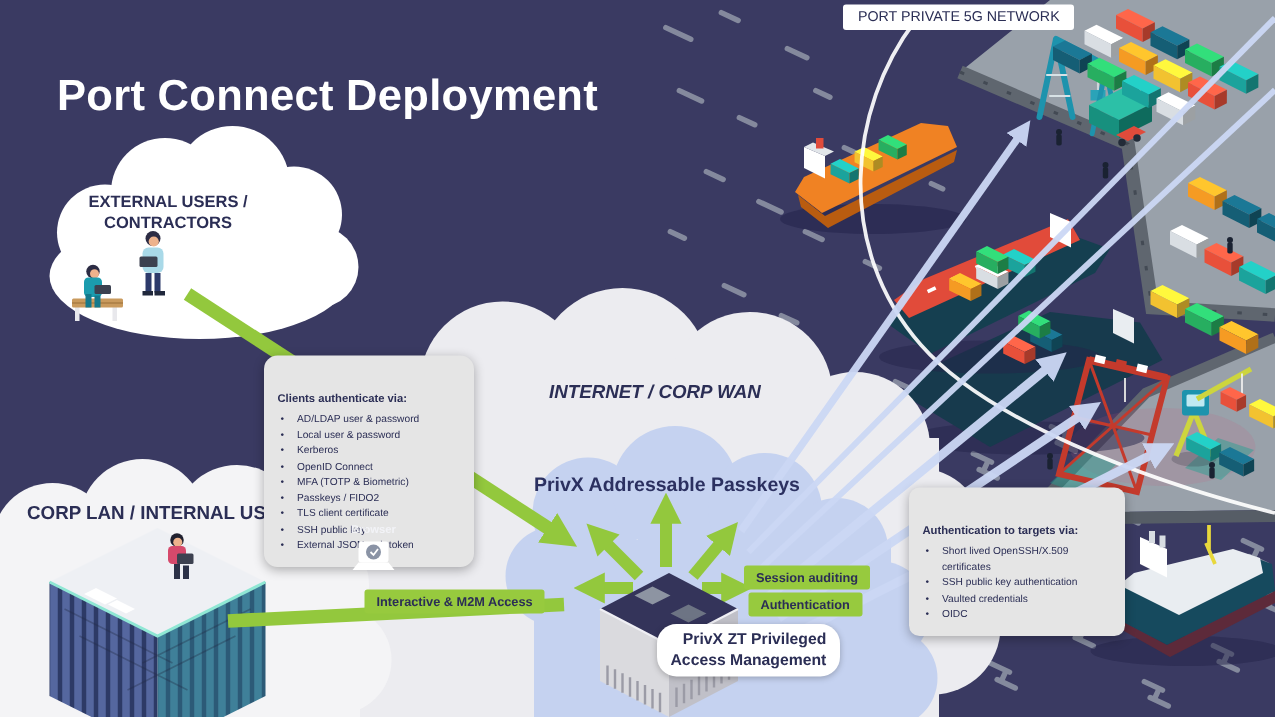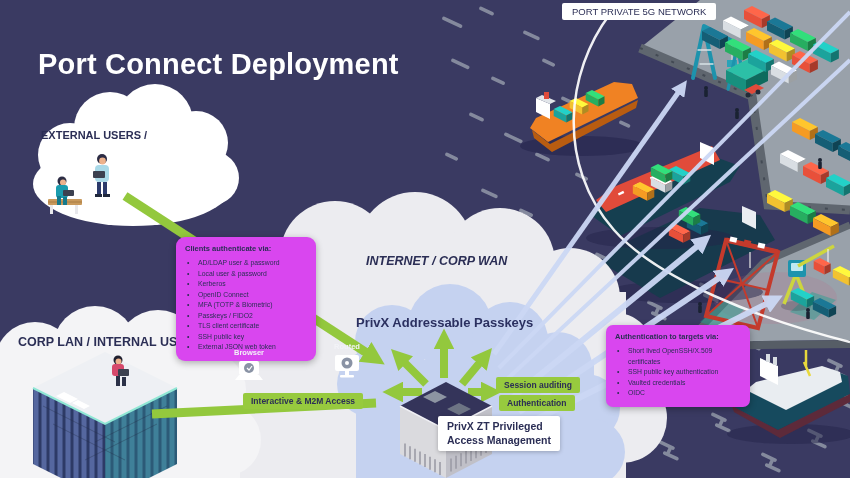--- a/index.html
+++ b/index.html
@@ -1,32 +1,32 @@
 <!DOCTYPE html>
 <html><head>
 <meta charset="utf-8">
 <style>
   html,body{margin:0;padding:0;background:#26264a;}
   #stage{position:relative;width:850px;height:478px;overflow:hidden;
          background:#3a3a62;font-family:"Liberation Sans",sans-serif;}
   #stage svg.layer{position:absolute;left:0;top:0;}
   .ttl{position:absolute;left:38px;top:48px;color:#fff;font-size:29px;font-weight:700;letter-spacing:.2px;}
   .cloudtxt{position:absolute;color:#2b2e55;font-weight:700;line-height:1.25;}
-  .whitebox{position:absolute;background:#d946ef;border-radius:9px;padding:7px 9px 8px 9px;
+  .whitebox{position:absolute;background:#e5e5e5;border-radius:9px;padding:24px 9px 8px 9px;
             color:#2b2e55;box-shadow:0 2px 7px rgba(0,0,0,.3);}
   .whitebox .bt{font-size:7.5px;font-weight:700;margin-bottom:5px;}
   .whitebox ul{list-style:none;margin:0;padding:0;}
   .whitebox li{font-size:6.8px;line-height:1.55;padding-left:13px;position:relative;}
   .whitebox li::before{content:"\2022";position:absolute;left:2px;}
   .pill{position:absolute;background:#97ca3e;color:#2b2e55;font-size:8.5px;font-weight:700;
         padding:3px 8px;border-radius:2px;white-space:nowrap;}
   .tag5g{position:absolute;left:562px;top:3px;background:#fff;color:#2b2e55;font-size:9.5px;
          font-weight:400;padding:3px 10px;border-radius:2px;white-space:nowrap;}
   .pam{position:absolute;left:438px;top:416px;background:#fff;color:#2b2e55;font-size:10.5px;
-       font-weight:700;padding:4px 9px;border-radius:2px;text-align:left;line-height:1.3;
+       font-weight:700;padding:4px 9px;border-radius:13px;text-align:right;line-height:1.3;
        box-shadow:0 1px 4px rgba(0,0,0,.25);}
   .device{position:absolute;width:42px;text-align:center;color:#f2f3f7;font-size:7.5px;font-weight:700;}
   .device svg{display:block;margin:2px auto 0 auto;}
 </style>
 </head>
 <body>
 
 <div id="stage">
 
   <svg class="layer" width="850" height="478" viewBox="0 0 850 478">
@@ -448,22 +448,23 @@
       <line x1="462" y1="384" x2="482" y2="360" stroke-width="8" marker-end="url(#mg)"></line>
       <line x1="422" y1="392" x2="398" y2="392" stroke-width="8" marker-end="url(#mg)"></line>
       <line x1="468" y1="392" x2="486" y2="392" stroke-width="8" marker-end="url(#mg)"></line>
     </g>
   </svg>
 
   <div class="ttl">Port Connect Deployment</div>
 
   <div class="tag5g">PORT PRIVATE 5G NETWORK</div>
 
-  <div class="cloudtxt" style="left:41px;top:129px;width:142px;text-align:left;font-size:11px;">
+  <div class="cloudtxt" style="left:41px;top:129px;width:142px;text-align:center;font-size:11px;">
     <div>EXTERNAL USERS /</div>
+    <div>CONTRACTORS</div>
   </div>
 
   <div class="cloudtxt" style="left:366px;top:254px;font-size:12.5px;font-style:italic;">INTERNET / CORP WAN</div>
 
   <div class="cloudtxt" style="left:356px;top:315px;font-size:13px;color:#2b3060;">PrivX Addressable Passkeys</div>
 
   <div class="cloudtxt" style="left:18px;top:335px;font-size:12.5px;">CORP LAN / INTERNAL USERS</div>
 
   <div class="whitebox" style="left:176px;top:237px;width:122px;">
     <div class="bt">Clients authenticate via:</div>
@@ -490,30 +491,20 @@
     </ul>
   </div>
 
   <div class="device" style="left:228px;top:348px;">
     <span>Browser</span>
     <svg width="38" height="28" viewBox="0 0 38 28">
       <rect x="9" y="2" width="20" height="14" rx="2" fill="#fff"></rect>
       <circle cx="19" cy="9" r="5" fill="#8a93a5"></circle>
         <path d="M17,9 l2,2 l3,-4" stroke="#fff" stroke-width="1.2" fill="none"></path>
       <path d="M5,21 L33,21 L29,16 L9,16 Z" fill="#fff"></path>
-    </svg>
-  </div>
-  <div class="device" style="left:326px;top:342px;">
-    <span>Routed</span>
-    <svg width="38" height="30" viewBox="0 0 38 30">
-      <rect x="7" y="2" width="24" height="16" rx="2" fill="#fff"></rect>
-      <circle cx="19" cy="10" r="5.5" fill="#8a93a5"></circle>
-        <circle cx="19" cy="10" r="2" fill="#fff"></circle>
-      <rect x="17" y="18" width="4" height="4" fill="#fff"></rect>
-      <rect x="12" y="22" width="14" height="2.5" rx="1" fill="#fff"></rect>
     </svg>
   </div>
 
   <div class="pill" style="left:243px;top:393px;">Interactive &amp; M2M Access</div>
   <div class="pill" style="left:496px;top:377px;">Session auditing</div>
   <div class="pill" style="left:499px;top:395px;">Authentication</div>
 
   <svg style="position:absolute;left:393px;top:368px;" width="110" height="110" viewBox="0 0 110 110">
     <polygon points="7,38 53,14 99,38 53,62" fill="#34345a"></polygon>
     <polygon points="30,29 42,23 54,29 42,35" fill="#8d94a2"></polygon>

